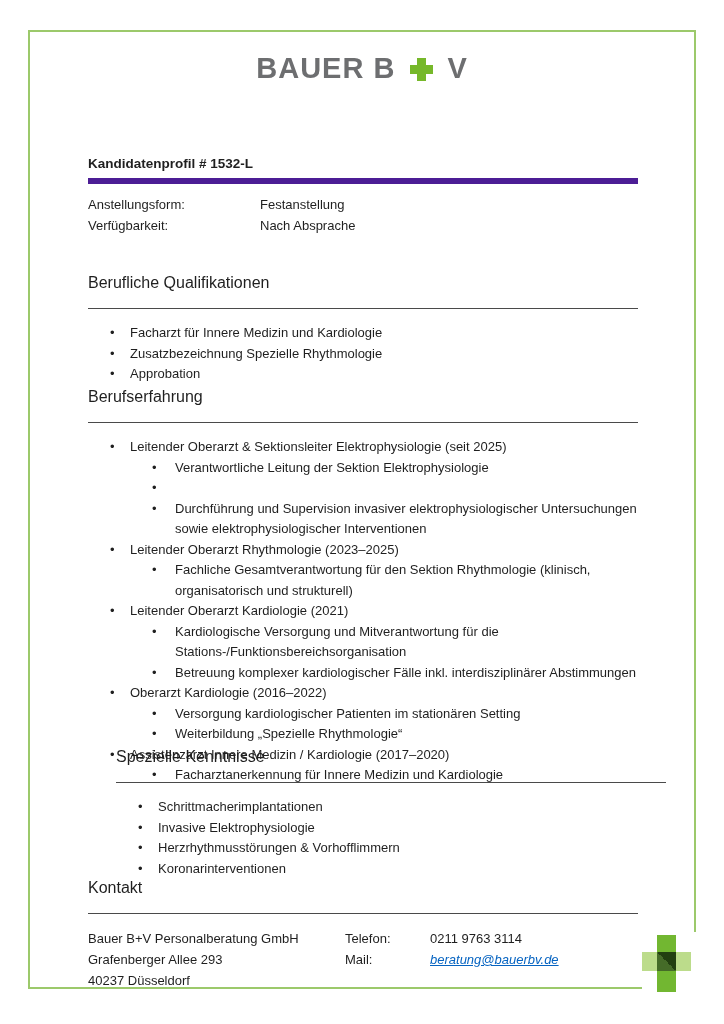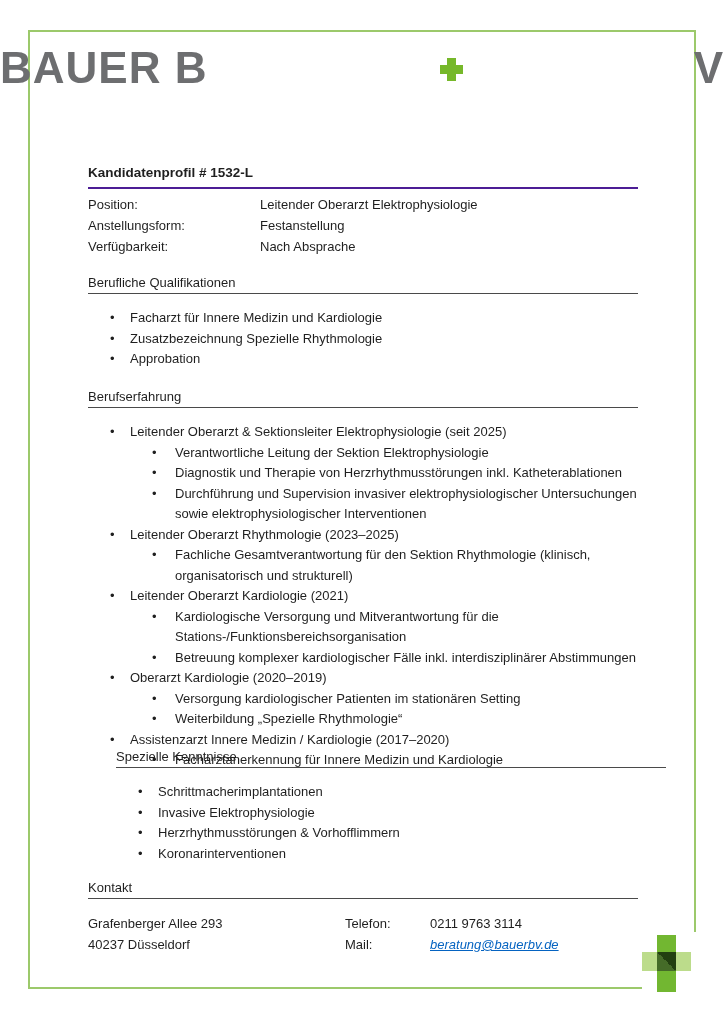--- a/index.html
+++ b/index.html
@@ -11,40 +11,41 @@
   
   .frame-line { position:absolute; background:#9cc96b; }
   .frame-top    { left:28px;  top:30px;  width:668px; height:2px; }
   .frame-left   { left:28px;  top:30px;  width:2px;   height:959px; }
   .frame-right  { left:694px; top:30px;  width:2px;   height:902px; }
   .frame-bottom { left:28px;  top:987px; width:614px; height:2px; }
 
   
   .logo {
     position:absolute; top:50px; left:0; width:724px;
-    display:flex; justify-content:space-between; align-items:center;
-    font-weight:bold; font-size:44px; letter-spacing:1px; color:#6d6e70;
+    display:flex; justify-content:center; align-items:center;
+    font-weight:bold; font-size:29px; letter-spacing:1px; color:#6d6e70;
     line-height:36px;
+    gap:12px;
   }
   .logo-plus { position:relative; width:23px; height:23px; display:inline-block; margin:3px 2px 0 3px; }
   .logo-plus::before { content:""; position:absolute; left:7px; top:0; width:9px; height:23px; background:#76b82a; }
   .logo-plus::after  { content:""; position:absolute; left:0; top:7px; width:23px; height:9px; background:#76b82a; }
 
   
   .abs { position:absolute; left:88px; width:550px; }
   .doc-title {
-    top:165px; font-weight:bold; font-size:13.5px;
-    padding-bottom:7px; border-bottom:2px solid #4c1d95;
+    top:156px; font-weight:bold; font-size:13.5px;
+    padding-bottom:7px; border-bottom:6px solid #4c1d95;
   }
   .profile { top:194px; font-size:13px; line-height:21px; }
   .profile-row { display:flex; }
   .profile-row .label { width:172px; flex:none; }
 
   .sec-heading {
-    font-size:13px; line-height:16px; padding-bottom:2px;
+    font-size:16px; line-height:16px; padding-bottom:17px;
     border-bottom:1px solid #4a4a4a; margin-bottom:14px;
   }
   .sec-qualifications { top:275px; }
   .sec-experience     { top:389px; }
   .sec-skills         { top:749px;margin-left:28px; }
   .sec-contact        { top:880px; }
 
   .li { display:flex; font-size:13px; line-height:20.5px; }
   .li .bullet { flex:none; }
   .l1 { padding-left:22px; }
@@ -77,24 +78,20 @@
 <div class="logo">
   <span>BAUER B</span>
   <span class="logo-plus"></span>
   <span>V</span>
 </div>
 
 <div class="abs doc-title">Kandidatenprofil # 1532-L</div>
 
 <div class="abs profile">
   <div class="profile-row">
-    <span class="label">Position:</span>
-    <span class="value">Leitender Oberarzt Elektrophysiologie</span>
-  </div>
-  <div class="profile-row">
     <span class="label">Anstellungsform:</span>
     <span class="value">Festanstellung</span>
   </div>
   <div class="profile-row">
     <span class="label">Verfügbarkeit:</span>
     <span class="value">Nach Absprache</span>
   </div>
 </div>
 
 <div class="abs sec-qualifications">
@@ -119,21 +116,20 @@
   <div class="li l1">
     <span class="bullet">•</span>
     <span class="li-text">Leitender Oberarzt &amp; Sektionsleiter Elektrophysiologie (seit 2025)</span>
   </div>
   <div class="li l2">
     <span class="bullet">•</span>
     <span class="li-text">Verantwortliche Leitung der Sektion Elektrophysiologie</span>
   </div>
   <div class="li l2">
     <span class="bullet">•</span>
-    <span class="li-text">Diagnostik und Therapie von Herzrhythmusstörungen inkl. Katheterablationen</span>
   </div>
   <div class="li l2">
     <span class="bullet">•</span>
     <span class="li-text">Durchführung und Supervision invasiver elektrophysiologischer Untersuchungen sowie elektrophysiologischer Interventionen</span>
   </div>
   <div class="li l1">
     <span class="bullet">•</span>
     <span class="li-text">Leitender Oberarzt Rhythmologie (2023–2025)</span>
   </div>
   <div class="li l2">
@@ -147,21 +143,21 @@
   <div class="li l2">
     <span class="bullet">•</span>
     <span class="li-text">Kardiologische Versorgung und Mitverantwortung für die Stations-/Funktionsbereichsorganisation</span>
   </div>
   <div class="li l2">
     <span class="bullet">•</span>
     <span class="li-text">Betreuung komplexer kardiologischer Fälle inkl. interdisziplinärer Abstimmungen</span>
   </div>
   <div class="li l1">
     <span class="bullet">•</span>
-    <span class="li-text">Oberarzt Kardiologie (2020–2019)</span>
+    <span class="li-text">Oberarzt Kardiologie (2016–2022)</span>
   </div>
   <div class="li l2">
     <span class="bullet">•</span>
     <span class="li-text">Versorgung kardiologischer Patienten im stationären Setting</span>
   </div>
   <div class="li l2">
     <span class="bullet">•</span>
     <span class="li-text">Weiterbildung „Spezielle Rhythmologie“</span>
   </div>
   <div class="li l1">
@@ -191,20 +187,21 @@
   <div class="li l1">
     <span class="bullet">•</span>
     <span class="li-text">Koronarinterventionen</span>
   </div>
 </div>
 
 <div class="abs sec-contact">
   <div class="sec-heading">Kontakt</div>
   <div class="contact-body">
     <div class="company-block">
+      <div>Bauer B+V Personalberatung GmbH</div>
       <div>Grafenberger Allee 293</div>
       <div>40237 Düsseldorf</div>
     </div>
     <div class="contact-cols">
       <div class="contact-row">
         <span class="c-label">Telefon:</span>
         <span>0211 9763 3114</span>
       </div>
       <div class="contact-row">
         <span class="c-label">Mail:</span>

